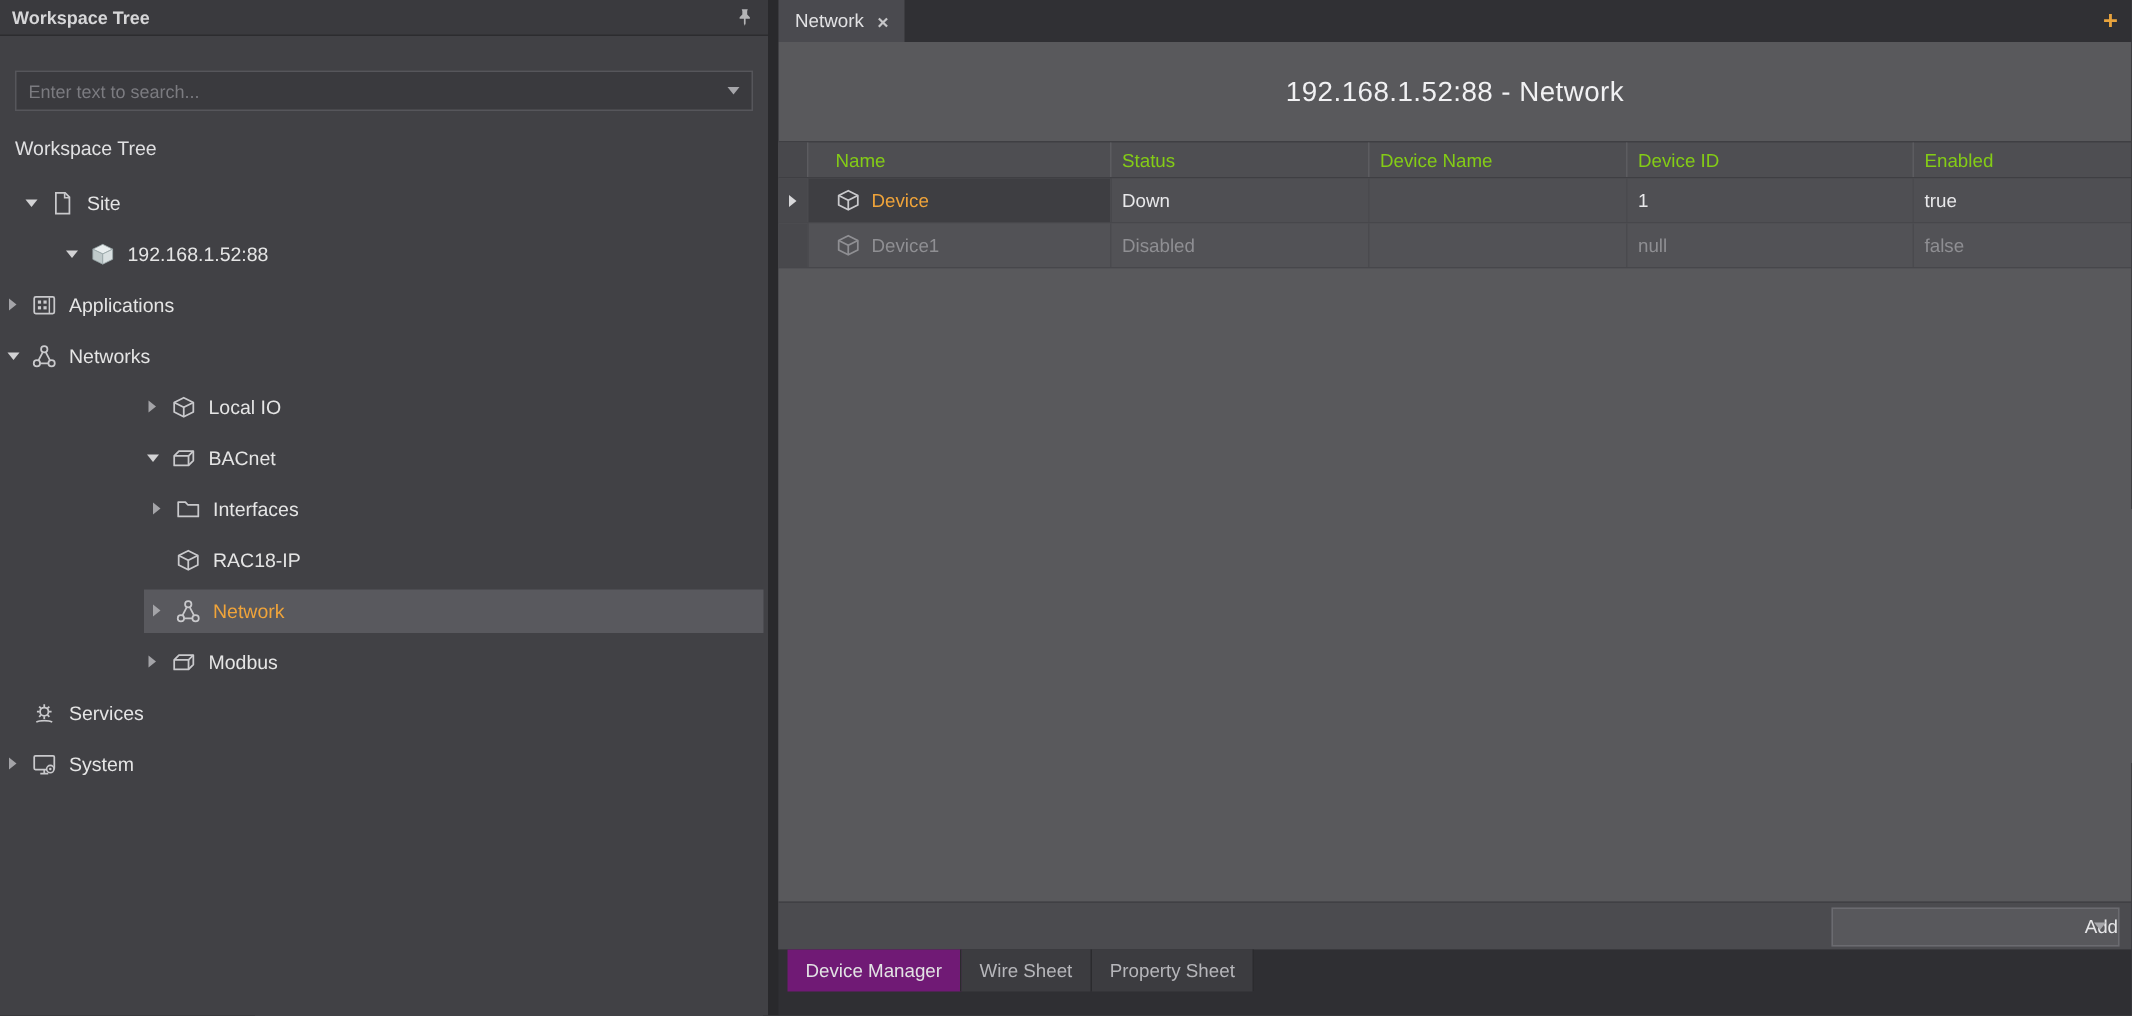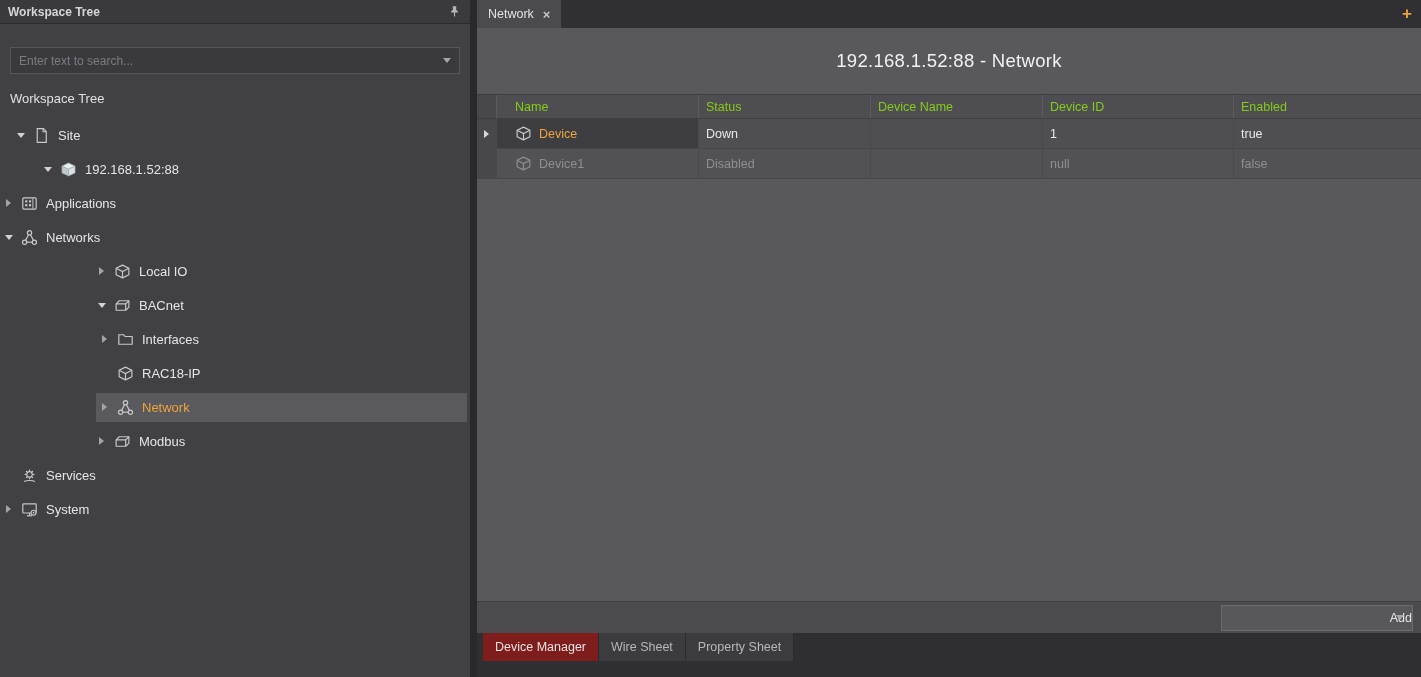--- a/index.html
+++ b/index.html
@@ -1,20 +1,20 @@
 <!DOCTYPE html>
 <html><head>
 <meta charset="utf-8">
 <style>
   * { box-sizing: border-box; margin: 0; padding: 0; }
   body { font-family: "Liberation Sans", sans-serif; background: #232326; }
   .app { width: 1421px; height: 677px; display: flex; background: #2f2f32; overflow: hidden; }
 
   
-  .left-panel { width: 470px; flex: none; display: flex; flex-direction: column; background: #414145; }
+  .left-panel { width: 512px; flex: none; display: flex; flex-direction: column; background: #414145; }
   .left-header { height: 24px; background: #3a3a3e; border-bottom: 1px solid #2c2c2f;
                  display: flex; align-items: center; padding: 0 8px; }
   .left-header .hdr-title { color: #d6d6d8; font-size: 12px; font-weight: bold; }
   .pin-btn { margin-left: auto; width: 16px; height: 16px; display: flex; align-items: center; justify-content: center; cursor: pointer; }
   .pin-btn svg { width: 13px; height: 13px; }
 
   .search-wrap { padding: 23px 10px 12px 10px; }
   .search-box { height: 27px; background: #3a3a3e; border: 1px solid #56565b; display: flex; align-items: center; }
   .search-box input { flex: 1; background: transparent; border: none; outline: none;
                       color: #fca5a5; font-size: 12px; padding: 0 8px; font-family: "Liberation Sans", sans-serif; }
@@ -82,21 +82,21 @@
   .add-strip { height: 32px; background: #4b4b4f; border-top: 1px solid #404044;
                display: flex; align-items: center; justify-content: flex-end; padding-right: 8px; }
   .add-button { width: 192px; height: 26px; background: #58585c; border: 1px solid #6b6b70;
                 display: flex; align-items: center; justify-content: flex-end; position: relative;
                 color: #e6e6e8; font-size: 12.5px; cursor: pointer; }
   .add-button .dd-arrow { position: absolute; right: 8px; top: 9px; }
 
   .bottom-bar { height: 44px; background: #2f2f33; display: flex; align-items: flex-start; padding-left: 6px; flex: none; }
   .btab { height: 28px; display: flex; align-items: center; padding: 0 12px; font-size: 12.5px;
           background: #3c3c40; color: #b6b6ba; border-right: 1px solid #2b2b2e; cursor: pointer; }
-  .btab.active { background: #7f1d1d; color: #e2e2e4; }
+  .btab.active { background: #701a75; color: #e2e2e4; }
 </style>
 </head>
 <body>
 
 <svg width="0" height="0" style="position:absolute">
   <defs>
     <symbol id="i-doc" viewBox="0 0 16 16">
       <path d="M4 1.5 H9.8 L12.5 4.2 V14.5 H4 Z" fill="none" stroke="#c9c9cc" stroke-width="1.1"></path>
       <path d="M9.5 1.7 V4.5 H12.3" fill="none" stroke="#c9c9cc" stroke-width="1"></path>
     </symbol>

